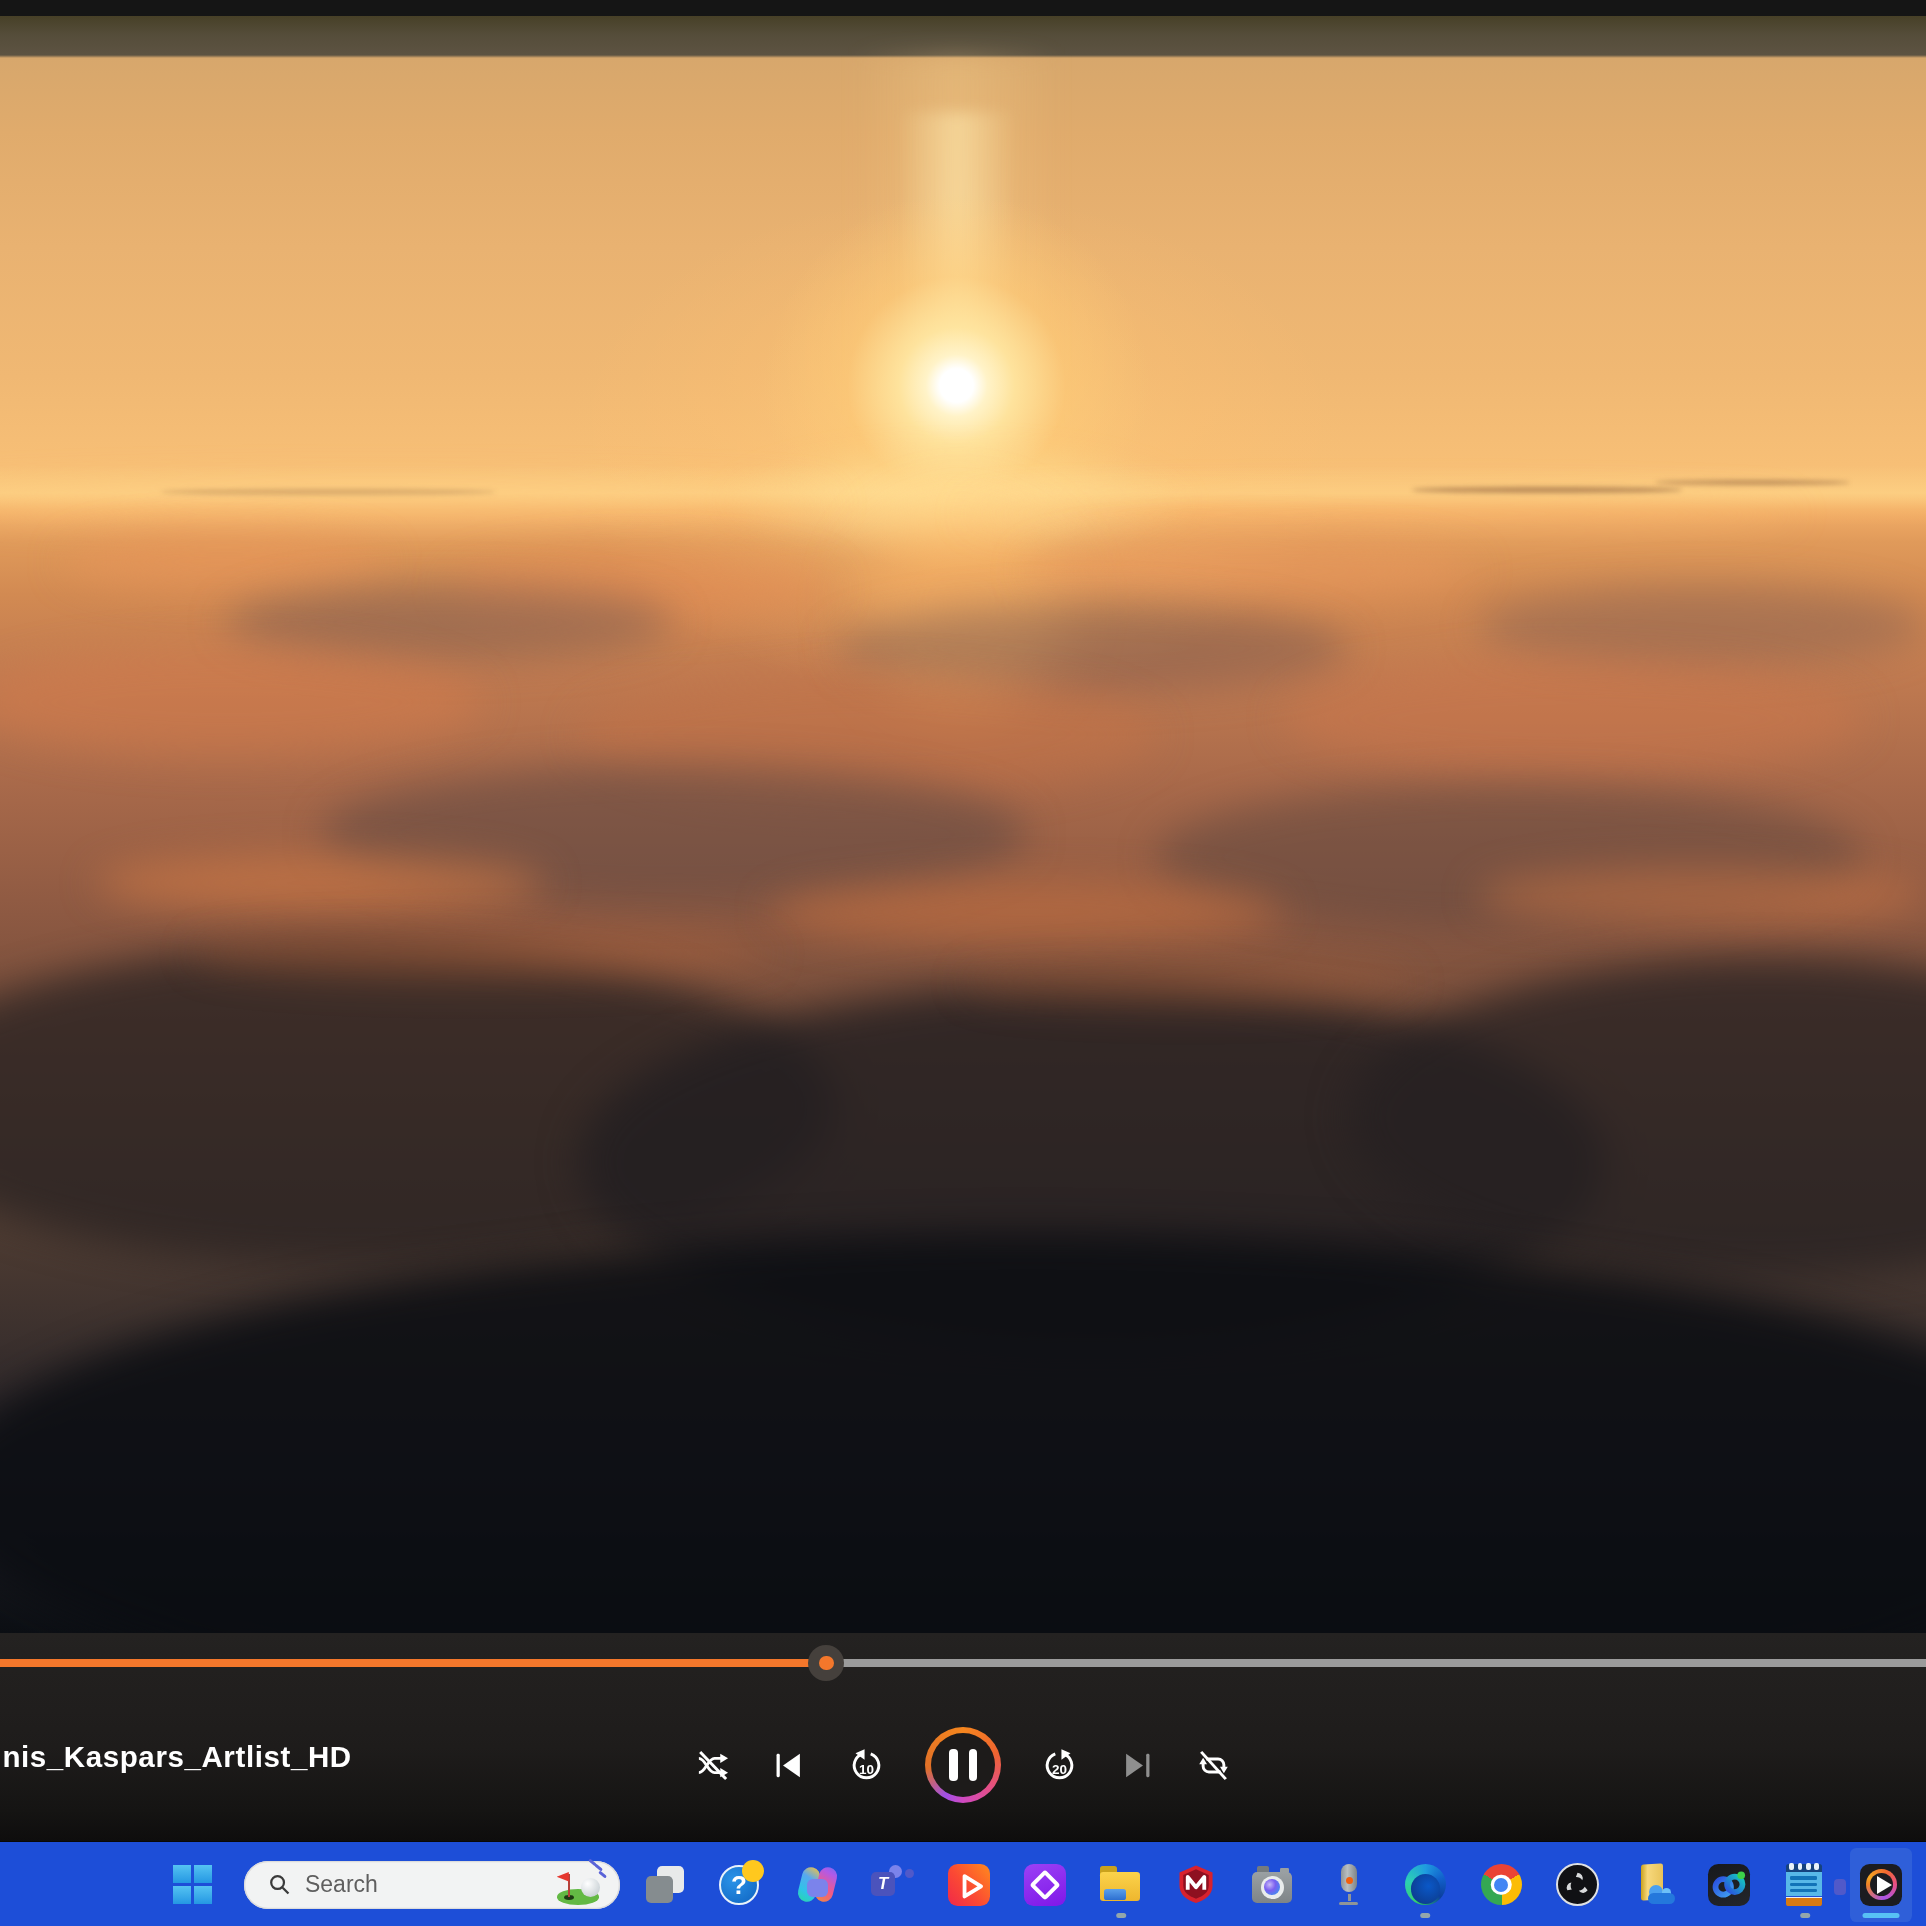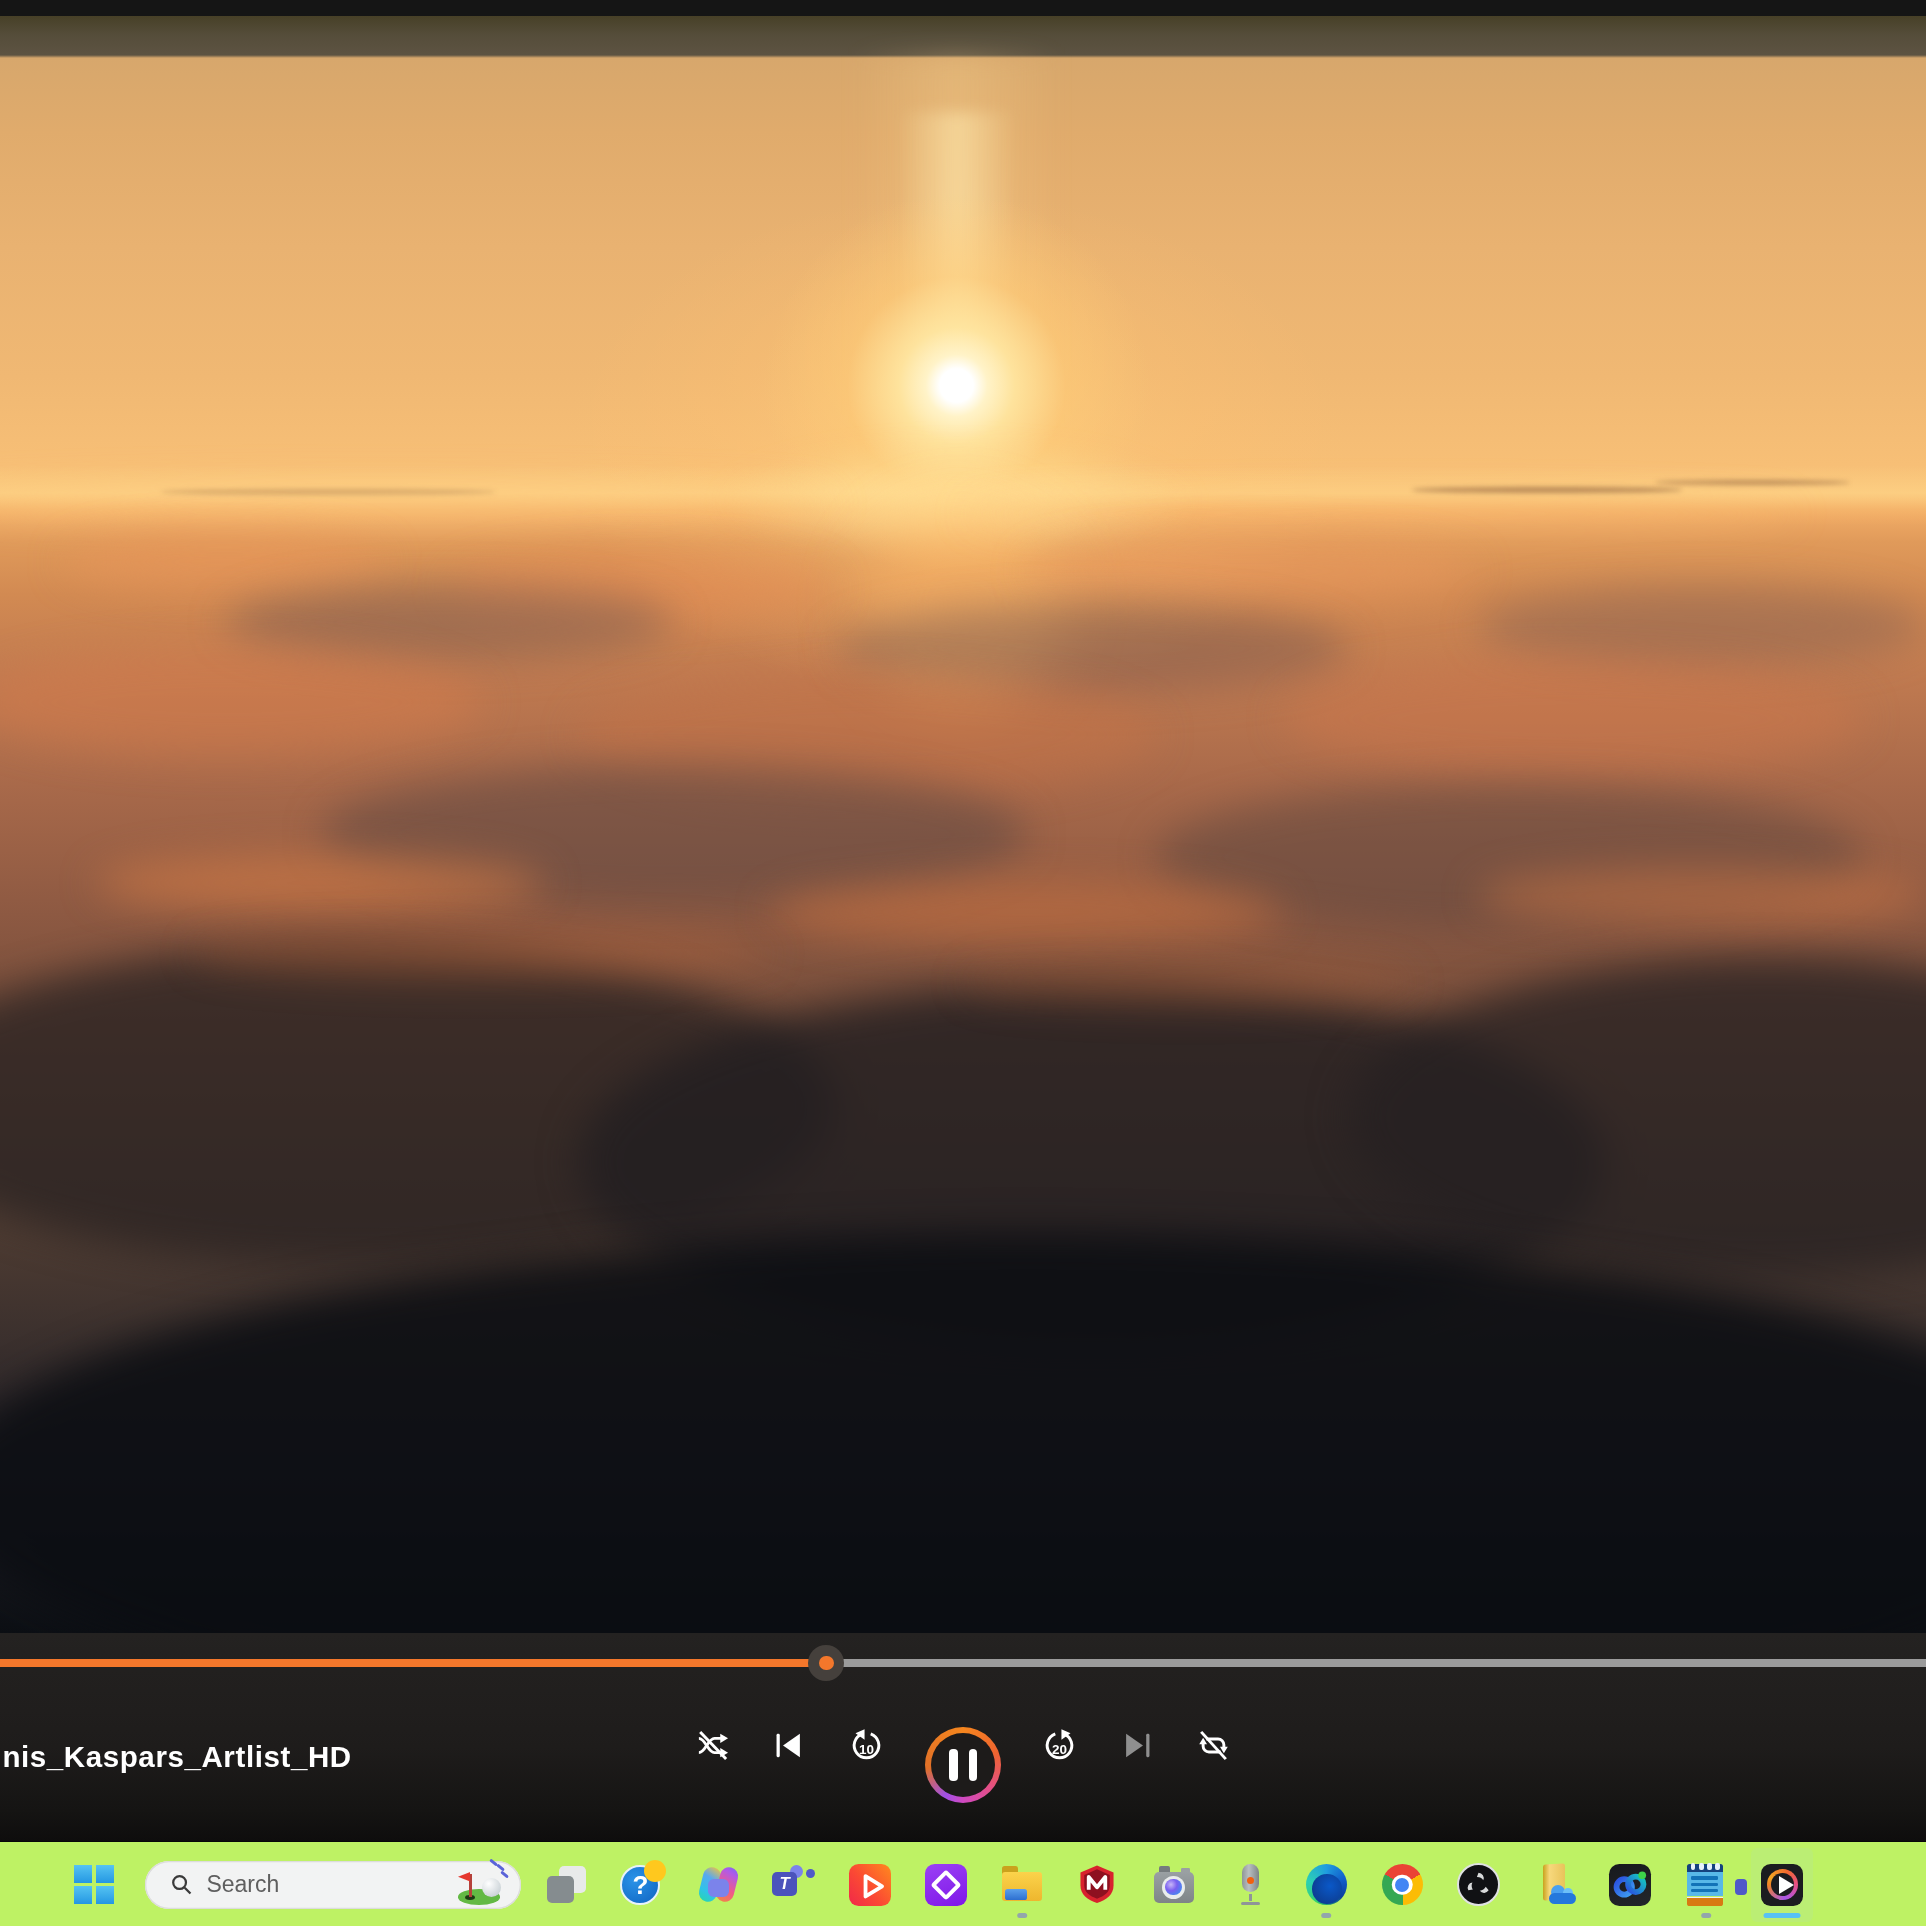--- a/index.html
+++ b/index.html
@@ -64,35 +64,35 @@
   .playerbar{position:absolute;left:0;top:1633px;width:1926px;height:209px;
     background:linear-gradient(180deg,#242221 0,#1e1c1b 55%,#151413 85%,#0e0d0d 100%);}
   .seek{position:absolute;left:0;top:26px;width:1926px;height:8.3px;background:#9b9b9b;}
   .seek-fill{position:absolute;left:0;top:0;height:8.3px;background:#f4772b;}
   .seek-handle{position:absolute;top:-14px;width:36px;height:36px;border-radius:50%;
     background:#45403c;display:grid;place-items:center;}
   .seek-handle::after{content:'';width:14.8px;height:14.8px;border-radius:50%;background:#f4772b;}
   .np-title{position:absolute;left:-6.4px;top:107px;color:#ffffff;font-size:29.5px;font-weight:700;
     letter-spacing:0.6px;white-space:nowrap;}
   .controls{position:absolute;left:50%;top:94px;transform:translateX(-50%);
-    display:flex;align-items:flex-start;gap:40px;}
+    display:flex;align-items:center;gap:40px;}
   .cbtn{width:37px;height:37px;display:grid;place-items:center;position:relative;background:none;border:none;padding:0;}
   .cbtn svg{display:block;}
   .num{position:absolute;left:0;right:0;top:15.4px;text-align:center;color:#fff;
     font-size:13.5px;font-weight:700;}
   .pausebtn{width:76px;height:76px;border-radius:50%;border:none;padding:0;position:relative;
     background:conic-gradient(#f5861e 0deg,#ef6430 70deg,#e44f86 130deg,#cf49c0 180deg,#a050e8 210deg,#e07028 265deg,#f5861e 360deg);
     display:grid;place-items:center;}
   .pausebtn::before{content:'';position:absolute;inset:5.8px;border-radius:50%;background:#1d1b1a;}
   .pbars{position:relative;display:flex;gap:11px;}
   .pbars span{width:8.3px;height:32px;border-radius:3.9px;background:#fff;}
 
   
-  .taskbar{position:absolute;left:0;top:1841px;width:1926px;height:85px;background:#bef264;
-    border-top:1.9px solid #080808;display:flex;align-items:center;}
+  .taskbar{position:absolute;left:0;top:1841px;width:1926px;height:85px;background:#1d4ed8;
+    border-top:1.9px solid #080808;display:flex;align-items:center;justify-content:flex-end;}
   .tb-inner{display:flex;align-items:center;margin-left:63px;}
   .tb-btn{position:relative;width:62px;height:74px;display:flex;align-items:center;
     justify-content:center;border-radius:6.4px;margin-right:14px;flex:none;}
   .tb-btn.active{background:rgba(170,215,225,.13);}
   .dot{position:absolute;bottom:3.2px;left:50%;transform:translateX(-50%);
     width:9.6px;height:5.1px;border-radius:2.6px;background:#93a6ab;}
   .pill{position:absolute;bottom:3.2px;left:50%;transform:translateX(-50%);
     width:37px;height:5.1px;border-radius:2.6px;background:#57c1f5;}
   .ic{width:44px;height:44px;position:relative;flex:none;}
 

